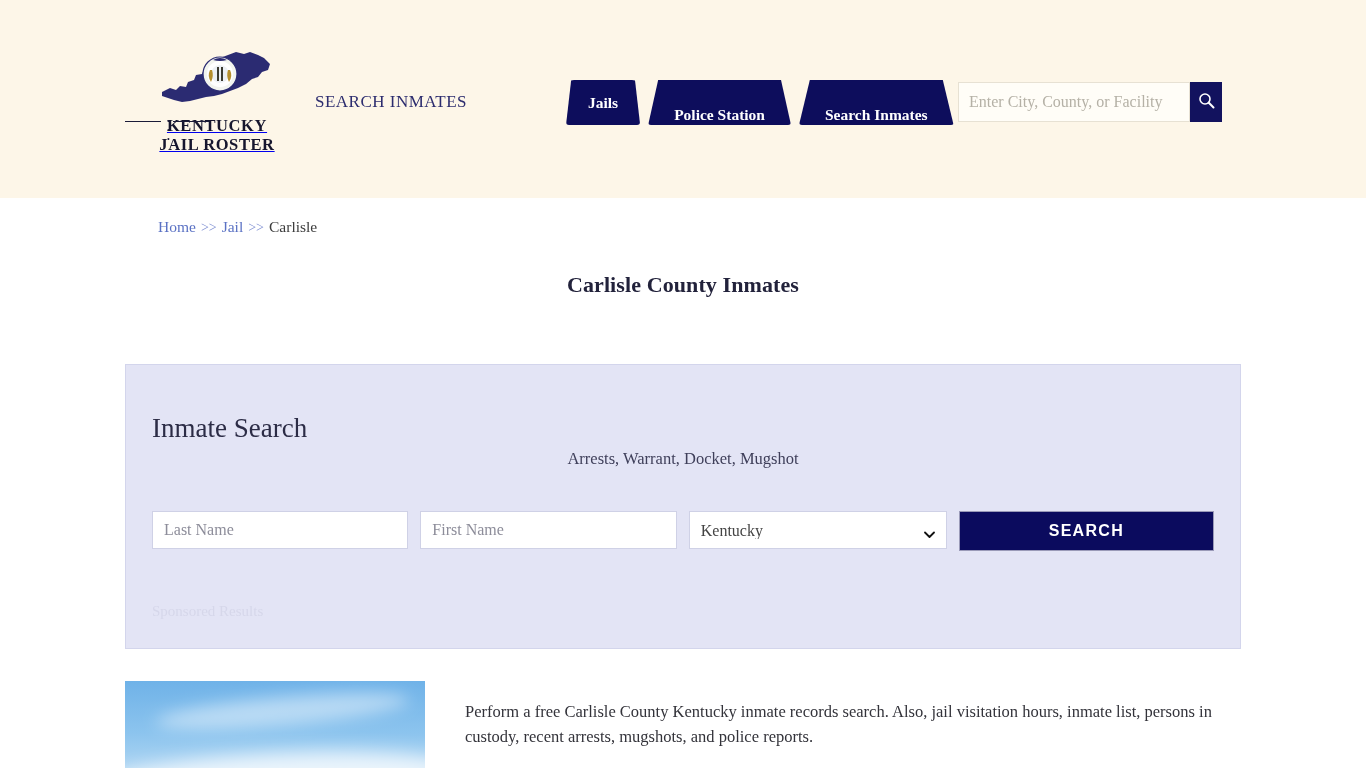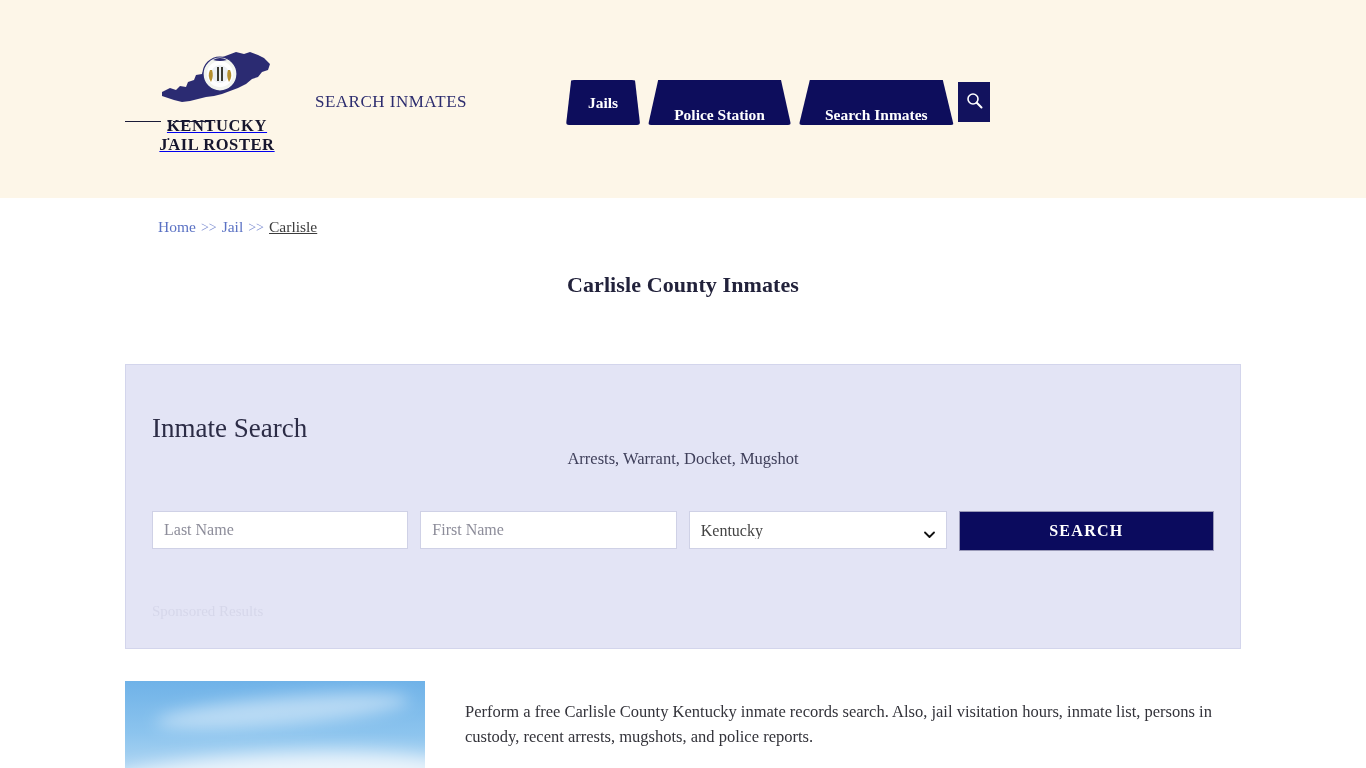--- a/index.html
+++ b/index.html
@@ -160,21 +160,21 @@
   }
   .breadcrumb a {
     color: #5b72c4;
     text-decoration: none;
   }
   .breadcrumb .sep {
     color: #7f8fd2;
     margin: 0 5px;
     font-size: 14px;
   }
-  .breadcrumb .current { color: #3c3c3c; text-decoration: underline; }
+  .breadcrumb .current { color: #3c3c3c; }
 
   .page-title {
     text-align: center;
     font-family: "Liberation Serif", "DejaVu Serif", serif;
     font-weight: bold;
     font-size: 22px;
     color: #22223b;
     margin: 36px 0 0 0;
     letter-spacing: 0.1px;
   }
@@ -233,21 +233,21 @@
     right: 12px;
     top: 14px;
     pointer-events: none;
   }
   .search-submit {
     width: 257px;
     height: 40px;
     background: #0b0b5e;
     color: #ffffff;
     border: 1px solid #9a9ab8;
-    font-family: Liberation Serif, serif;
+    font-family: Liberation Sans, sans-serif;
     font-weight: bold;
     font-size: 16px;
     letter-spacing: 1.3px;
     cursor: pointer;
   }
   .sponsored-label {
     margin-top: 52px;
     font-size: 15px;
     color: #d6d7ea;
     font-family: "Liberation Serif", "DejaVu Serif", serif;
@@ -343,20 +343,21 @@
 
     <div class="header-tagline">SEARCH INMATES</div>
 
     <nav class="main-nav">
       <a class="nav-btn" href="#">Jails</a>
       <a class="nav-btn wide" href="#">Police Station</a>
       <a class="nav-btn wide" href="#">Search Inmates</a>
     </nav>
 
     <div class="header-search">
+      <input type="text" placeholder="Enter City, County, or Facility" style="">
       <button class="header-search-btn">
         <span>
           <svg width="17" height="17" viewBox="0 0 17 17" xmlns="http://www.w3.org/2000/svg">
             <circle cx="7" cy="7" r="5" fill="none" stroke="#ffffff" stroke-width="1.6"></circle>
             <line x1="10.8" y1="10.8" x2="15.5" y2="15.5" stroke="#ffffff" stroke-width="2" stroke-linecap="round"></line>
           </svg>
         </span>
       </button>
     </div>
 

